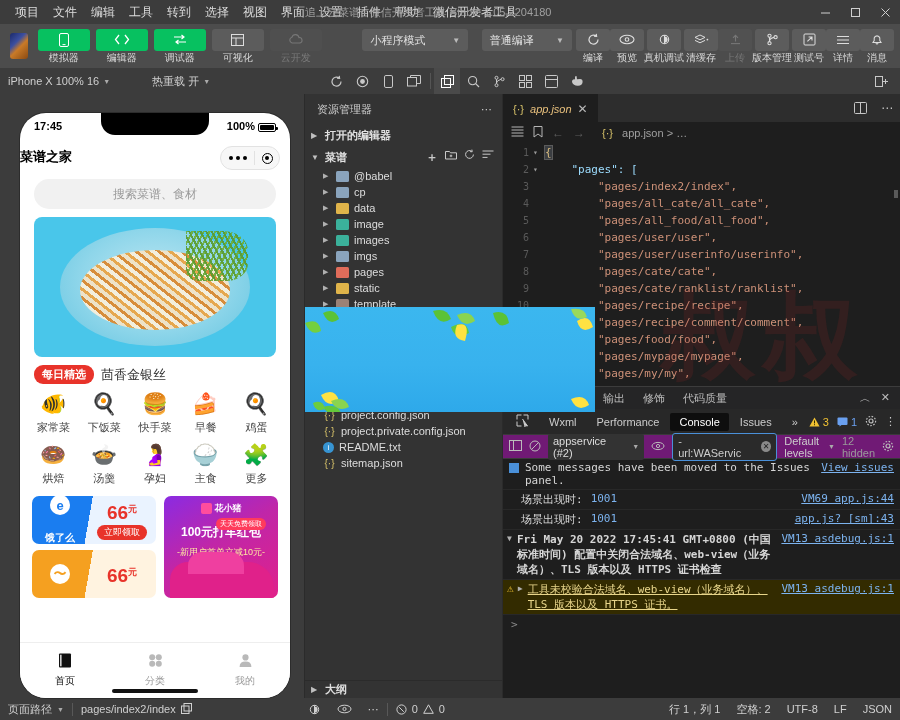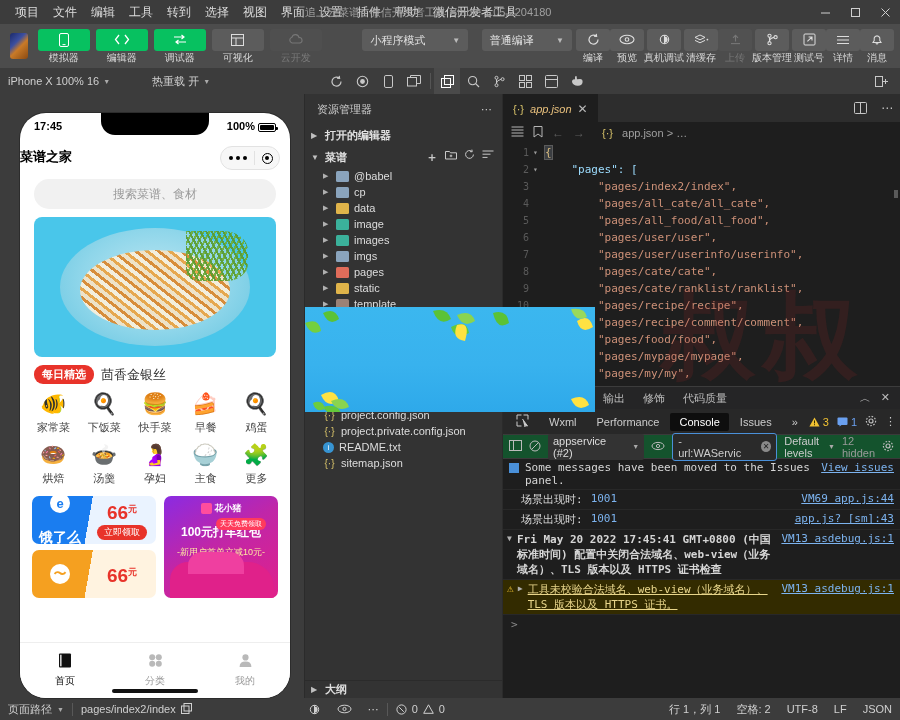--- a/index.html
+++ b/index.html
@@ -89,21 +89,21 @@
   .cat .em { font-size:21px; line-height:24px; }
   .cat .cl { font-size:11px; color:#444; }
   .ads { display:flex; gap:8px; padding:8px 12px 0; }
   .ad-l { width:124px; display:flex; flex-direction:column; gap:6px; }
   .ad-card { height:48px; border-radius:7px; position:relative; overflow:hidden; display:flex; align-items:center; }
   .ad-blue { background:linear-gradient(100deg,#1a7df0 0 46%, #eaf3ff 46% 100%); }
   .ad-org { background:linear-gradient(100deg,#f5a020 0 46%, #fff3e0 46% 100%); }
   .ad-logo { width:56px; display:flex; flex-direction:column; align-items:center; color:#fff; }
   .ad-logo .glyph { width:20px; height:20px; border-radius:50%; background:#fff; color:#1a7df0; display:flex; align-items:center; justify-content:center; font-weight:bold; font-size:13px; }
   .ad-org .ad-logo .glyph { background:#fff; color:#f5a020; }
-  .ad-logo .nm { font-size:14px; margin-top:16px; font-weight:bold;}
+  .ad-logo .nm { font-size:10px; margin-top:16px; font-weight:bold;}
   .ad-right { flex:1; display:flex; flex-direction:column; align-items:center; justify-content:center; }
   .ad-amt { color:#e8332a; font-size:19px; font-weight:bold; line-height:19px; }
   .ad-amt sup { font-size:9px; }
   .ad-btn { background:#e8332a; color:#fff; font-size:9px; border-radius:8px; padding:1px 7px; margin-top:2px; }
   .ad-r { flex:1; border-radius:7px; background:linear-gradient(150deg,#8a2be2 0%,#c026a8 45%,#e0218a 100%); position:relative; overflow:hidden;
      display:flex; flex-direction:column; align-items:center; padding-top:6px; }
   .hx { display:flex; align-items:center; gap:3px; color:#fff; font-size:9px; font-weight:bold; }
   .hx .pig { width:11px; height:11px; background:#ff4d9d; border-radius:2px; }
   .ad-big { color:#fff; font-weight:bold; font-size:22px; line-height:24px; margin-top:2px; }
   .ad-big span { font-size:12px; }
@@ -156,21 +156,21 @@
   
   .dev { height:312px; flex:0 0 312px; background:#1e1e1e; display:flex; flex-direction:column; border-top:1px solid #3c3c3c;}
   .dev-h1 { height:22px; background:#252526; display:flex; align-items:center; gap:18px; padding-left:100px; font-size:11px; color:#bdbdbd;}
   .dev-h1 .rt { margin-left:auto; display:flex; gap:10px; padding-right:10px; color:#bdbdbd; }
   .dt-tabs { height:26px; background:#282828; display:flex; align-items:center; gap:2px; padding:0 4px; border-bottom:1px solid #3a3a3a;}
   .dt-tab { padding:3px 9px; font-size:11px; color:#ccc; border-radius:2px; }
   .dt-tab.on { background:#0e0e0e; color:#fff; }
   .dt-right { margin-left:auto; display:flex; align-items:center; gap:8px; padding-right:6px; font-size:11px; }
   .warnbadge { color:#f1c232; display:flex; align-items:center; gap:3px; }
   .infobadge { color:#6aa0f0; display:flex; align-items:center; gap:3px; }
-  .dt-filter { height:24px; background:#14532d; display:flex; align-items:center; gap:7px; padding:0 6px; border-bottom:1px solid #3a3a3a; font-size:11px; color:#ccc;}
+  .dt-filter { height:24px; background:#701a75; display:flex; align-items:center; gap:7px; padding:0 6px; border-bottom:1px solid #3a3a3a; font-size:11px; color:#ccc;}
   .ctxsel { display:flex; align-items:center; gap:26px; padding:1px 5px; background:#333; border-radius:2px; font-size:11px; color:#ddd;}
   .fbox { display:flex; align-items:center; gap:19px; border:1px solid #4a90d9; border-radius:3px; padding:1px 5px; background:#2a2a2a; }
   .fbox .clr { width:11px; height:11px; border-radius:50%; background:#8a8a8a; color:#222; font-size:8px; display:flex; align-items:center; justify-content:center;}
   .lvl { display:flex; align-items:center; gap:3px; }
   .hid { color:#9a9a9a; }
   .clog { flex:1; overflow:hidden; font-family:"DejaVu Sans Mono","Liberation Mono",monospace; font-size:11px; }
   .crow { display:flex; align-items:flex-start; padding:2px 6px 2px 4px; border-bottom:1px solid #282828; color:#d6d6d6;}
   .crow .lk { margin-left:auto; color:#7cb3ef; text-decoration:underline; padding-left:10px; white-space:nowrap;}
   .crow .msg { white-space:pre-wrap; }
   .crow.warn { background:#332b00; color:#e8d58a; }

